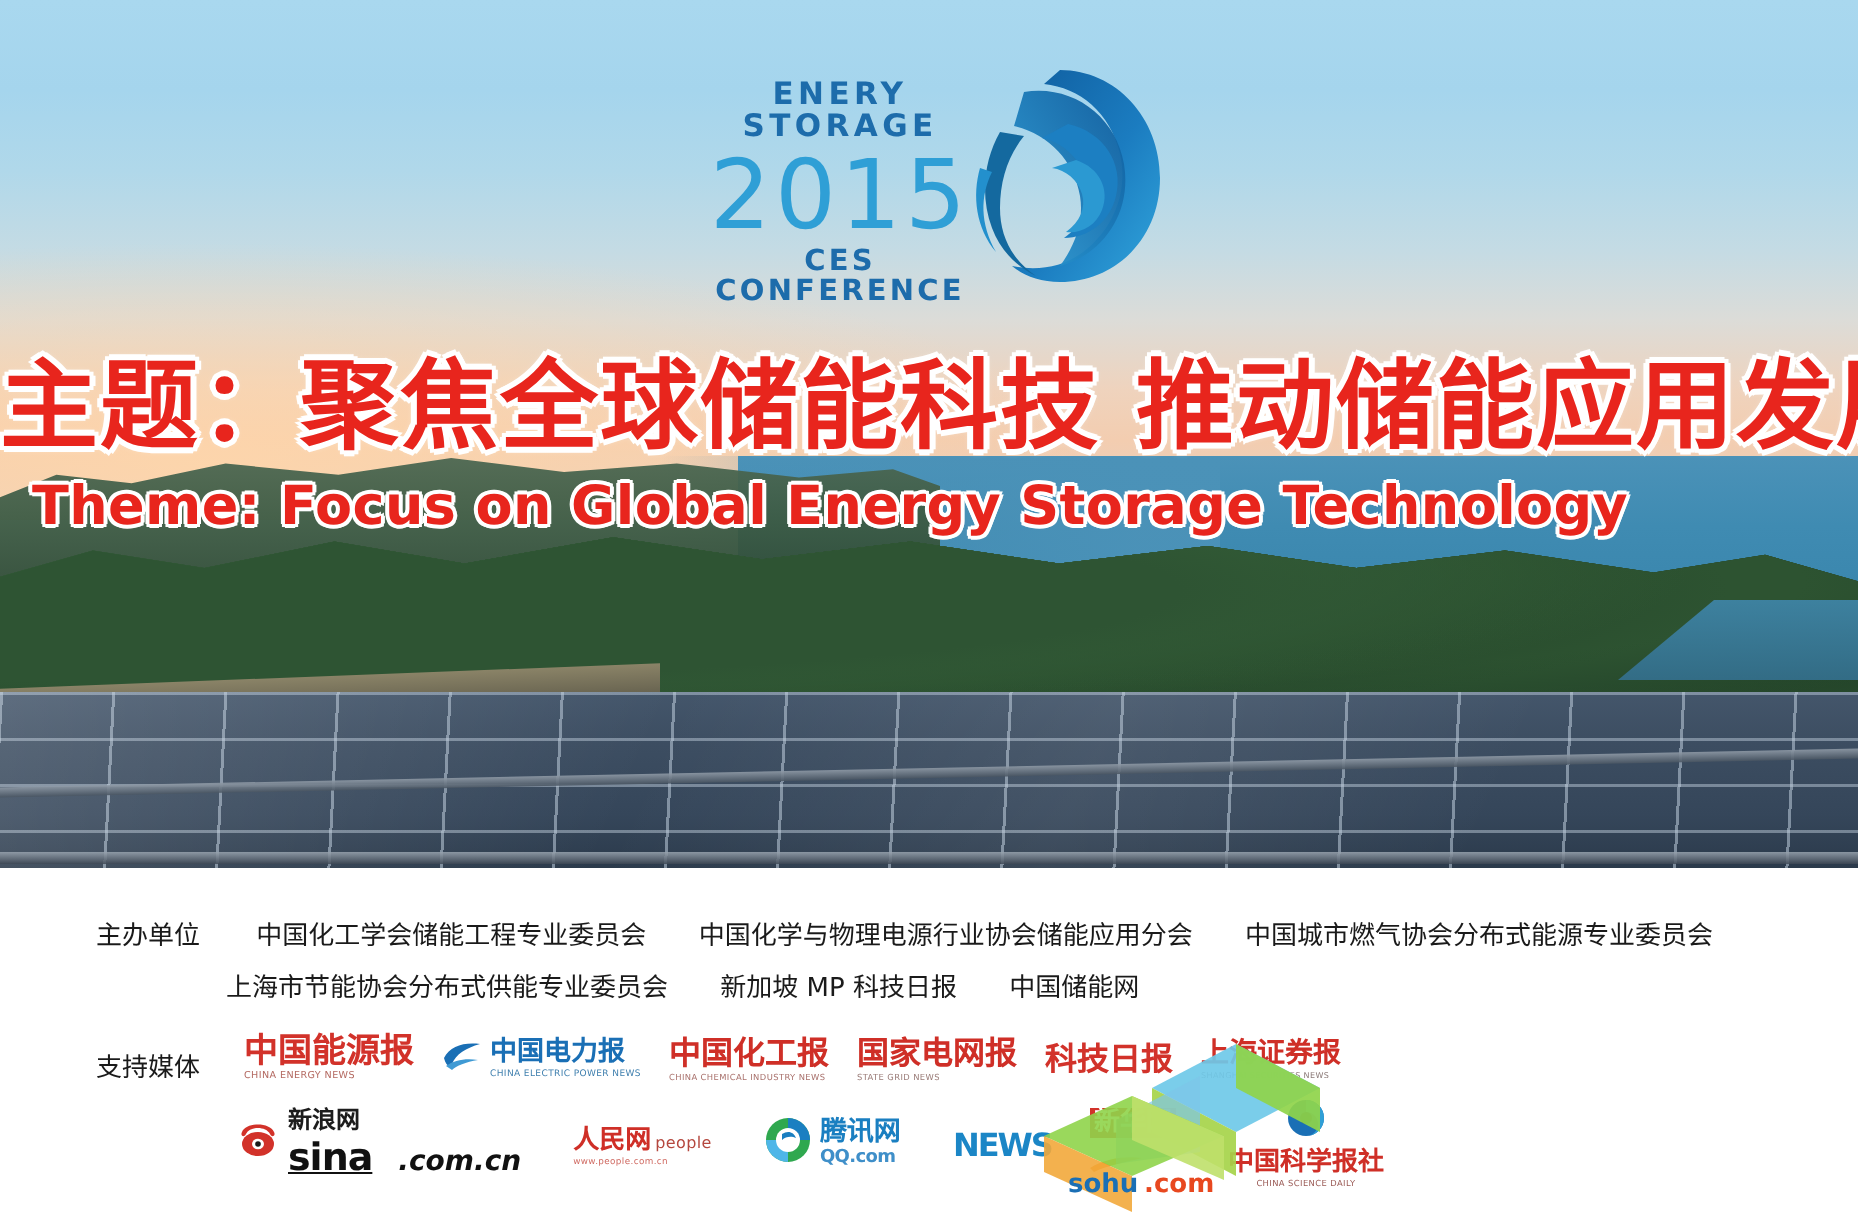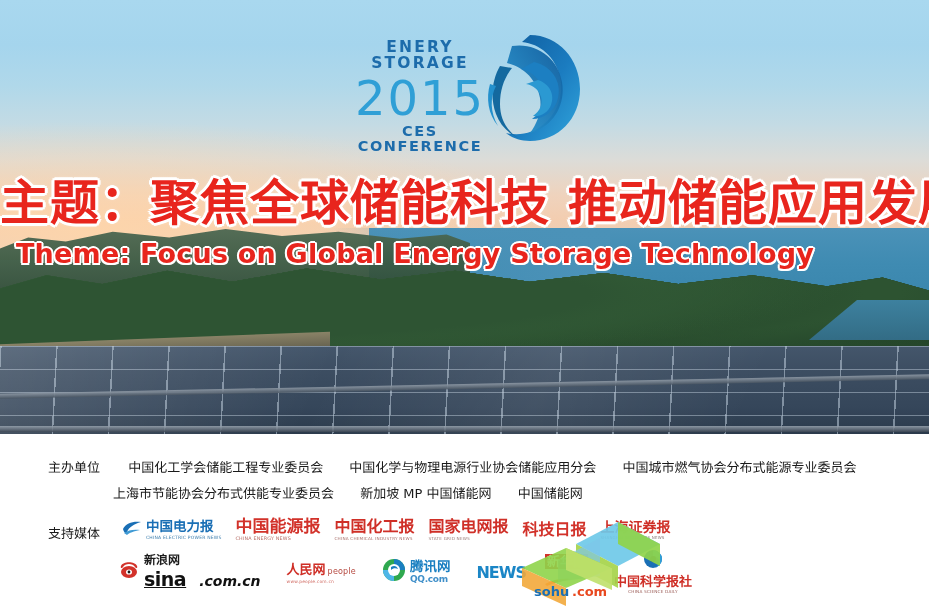--- a/index.html
+++ b/index.html
@@ -311,47 +311,47 @@
 
     <div id="org-row1" class="org-row">
       <span class="org-label">主办单位</span>
       <span class="org-item">中国化工学会储能工程专业委员会</span>
       <span class="org-item">中国化学与物理电源行业协会储能应用分会</span>
       <span class="org-item">中国城市燃气协会分布式能源专业委员会</span>
     </div>
 
     <div id="org-row2" class="org-row">
       <span class="org-item">上海市节能协会分布式供能专业委员会</span>
-      <span class="org-item">新加坡 MP 中国储能网</span>
+      <span class="org-item">新加坡 MP 科技日报</span>
       <span class="org-item">中国储能网</span>
     </div>
 
     <div id="media-label">支持媒体</div>
 
     <div id="media-row1" class="logo-row">
 
 
+
+      <div class="mlogo" id="m-cen">
+        <div class="stack">
+          <span class="cn">中国能源报</span>
+          <span class="en">CHINA ENERGY NEWS</span>
+        </div>
+      </div>
 
       <div class="mlogo" id="m-cepn">
         <span class="icon-badge">
           <svg width="20" height="16" viewBox="0 0 20 16">
             <path d="M1 9 C4 3 11 1 19 2 C12 4 7 7 5 12 C4 14 2 13 1 9 Z" fill="#1a6fb5"></path>
             <path d="M2 13 C6 10 12 9 18 10 C12 11 7 13 5 15 Z" fill="#3f9ad4"></path>
           </svg>
         </span>
         <div class="stack">
           <span class="cn">中国电力报</span>
           <span class="en">CHINA ELECTRIC POWER NEWS</span>
-        </div>
-      </div>
-
-      <div class="mlogo" id="m-cen">
-        <div class="stack">
-          <span class="cn">中国能源报</span>
-          <span class="en">CHINA ENERGY NEWS</span>
         </div>
       </div>
 
       <div class="mlogo" id="m-ccn">
         <div class="stack">
           <span class="cn">中国化工报</span>
           <span class="en">CHINA CHEMICAL INDUSTRY NEWS</span>
         </div>
       </div>
 

